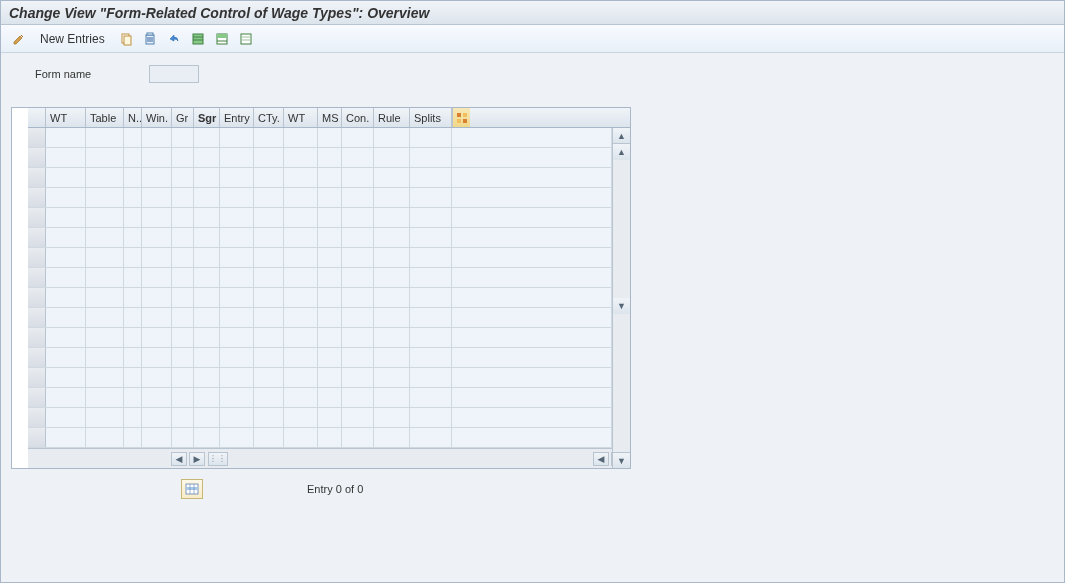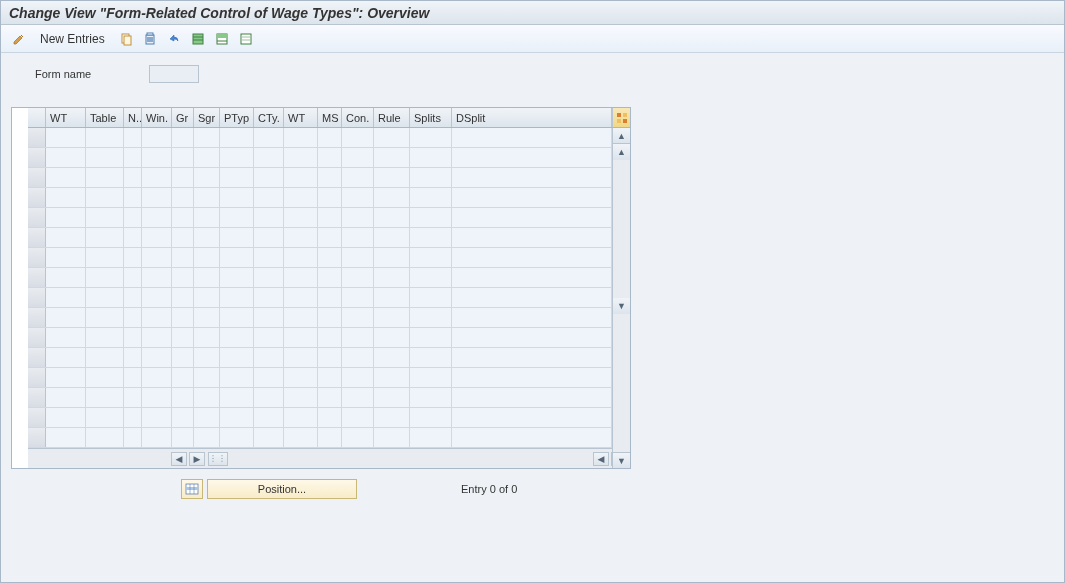--- a/index.html
+++ b/index.html
@@ -261,21 +261,21 @@
       justify-content: center;
       cursor: pointer;
     }
     .entry-text {
       font-size: 11px;
       color: #333;
       margin-left: 100px;
     }
     svg { display: block; }
     .w-wt1 { width: 40px; } .w-table { width: 38px; } .w-n { width: 18px; }
-    .w-win { width: 30px; } .w-gr { width: 22px; } .w-sgr { width: 26px; }
+    .w-win { width: 30px; } .w-gr { width: 22px; } .w-sgr { width: 26px; font-weight: bold; }
     .w-ptyp { width: 34px; } .w-cty { width: 30px; text-align: right; } .w-wt2 { width: 34px; }
     .w-ms { width: 24px; } .w-con { width: 32px; } .w-rule { width: 36px; }
     .w-splits { width: 42px; } .w-dsplit { width: 60px; }
   </style>
 </head>
 <body>
 
 <div class="title-bar">
   <span class="title-bar-text">Change View "Form-Related Control of Wage Types": Overview</span>
 </div>
@@ -339,28 +339,27 @@
 
   <div class="grid-container">
     <div class="grid-header-row">
       <div class="grid-sel-col"></div>
       <div class="grid-header-cell w-wt1">WT</div>
       <div class="grid-header-cell w-table">Table</div>
       <div class="grid-header-cell w-n">N..</div>
       <div class="grid-header-cell w-win">Win.</div>
       <div class="grid-header-cell w-gr">Gr</div>
       <div class="grid-header-cell w-sgr">Sgr</div>
-      <div class="grid-header-cell w-ptyp">PTyp</div>
+      <div class="grid-header-cell w-ptyp">Entry</div>
       <div class="grid-header-cell w-cty">CTy.</div>
       <div class="grid-header-cell w-wt2">WT</div>
       <div class="grid-header-cell w-ms">MS</div>
       <div class="grid-header-cell w-con">Con.</div>
       <div class="grid-header-cell w-rule">Rule</div>
       <div class="grid-header-cell w-splits">Splits</div>
-      <div class="grid-header-cell w-dsplit" style="flex:1">DSplit</div>
       <div class="grid-config-col">
         <svg width="12" height="12" viewBox="0 0 12 12">
             <rect x="1" y="1" width="4" height="4" fill="#d88030"></rect>
             <rect x="7" y="1" width="4" height="4" fill="#f0c060"></rect>
             <rect x="1" y="7" width="4" height="4" fill="#f0c060"></rect>
             <rect x="7" y="7" width="4" height="4" fill="#d88030"></rect>
           </svg>
       </div>
     </div>
 
@@ -677,16 +676,15 @@
 
   <div class="footer-row">
     <span class="position-icon-btn">
       <svg width="14" height="12" viewBox="0 0 14 12">
           <rect x="1" y="1" width="12" height="10" fill="#fff" stroke="#6080b0" stroke-width="0.8"></rect>
           <rect x="1" y="4" width="12" height="3" fill="#a8c8e8"></rect>
           <line x1="5" y1="1" x2="5" y2="11" stroke="#6080b0" stroke-width="0.6"></line>
           <line x1="9" y1="1" x2="9" y2="11" stroke="#6080b0" stroke-width="0.6"></line>
         </svg>
     </span>
-    <span class="position-btn">Position...</span>
     <span class="entry-text">Entry 0 of 0</span>
   </div>
 </div>
 
 </body></html>

